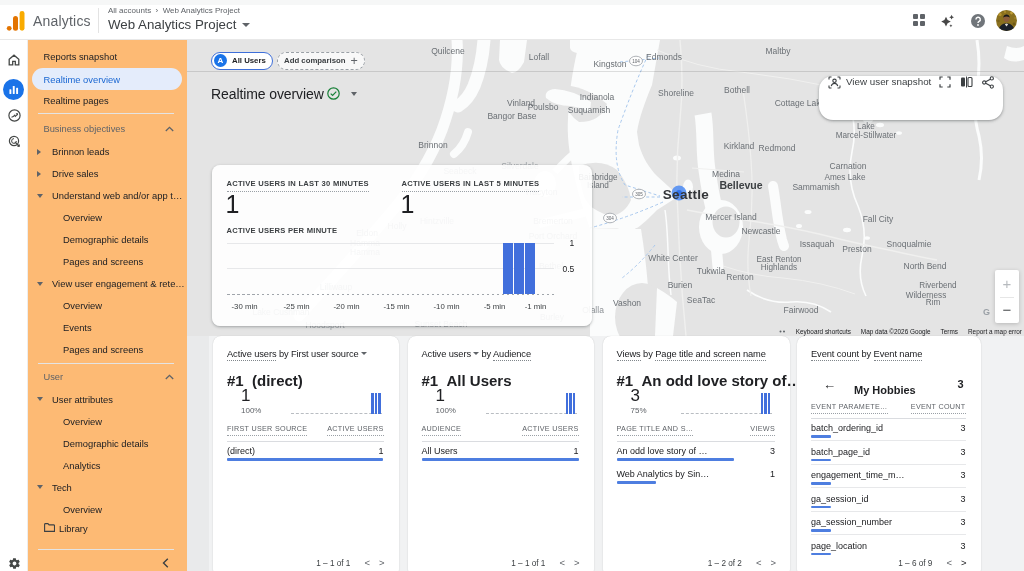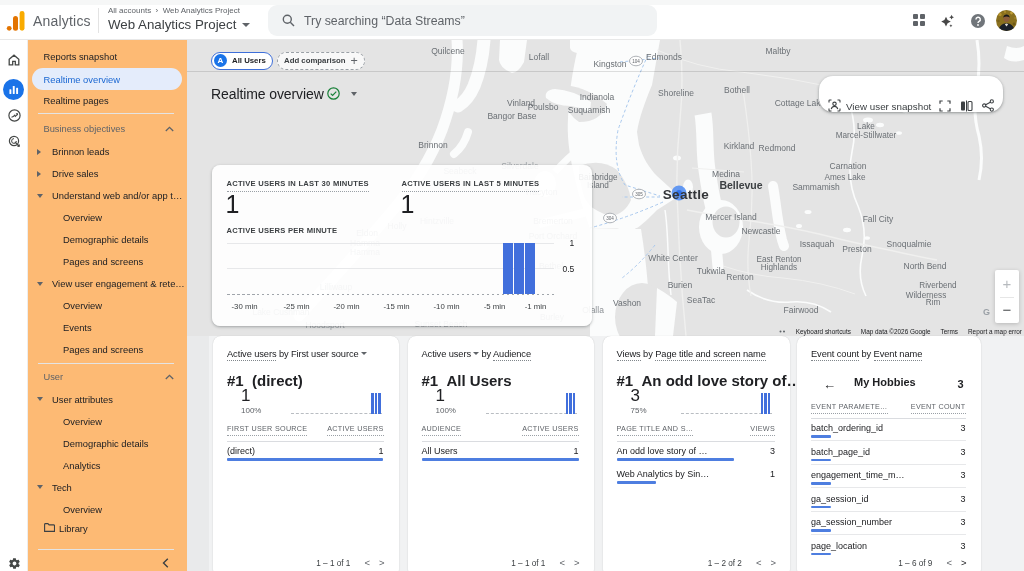--- a/index.html
+++ b/index.html
@@ -46,21 +46,21 @@
 #chip1 .lb { font-size:7.8px; font-weight:bold; color:#202124; }
 #chip2 { position:absolute; left:90px; top:12px; height:17.5px; background:rgba(255,255,255,.75); border:1px dashed #9aa0a6; border-radius:9.5px; display:flex; align-items:center; padding:0 6px; z-index:12; }
 #chip2 .lb { font-size:7.8px; font-weight:bold; color:#3c4043; }
 #chip2 .pl { font-size:12.5px; color:#5f6368; margin-left:5px; font-weight:400; }
 #topline { position:absolute; left:0; top:30.5px; width:837px; height:1px; background:rgba(0,0,0,.12); z-index:11; }
 #rtitle { position:absolute; left:24px; top:46px; font-size:14px; letter-spacing:-0.1px; color:#202124; z-index:12; }
 #rtcheck { position:absolute; left:140px; top:47px; z-index:12; }
 #rtcaret { position:absolute; left:164px; top:52px; width:0; height:0; border-left:3.5px solid transparent; border-right:3.5px solid transparent; border-top:4px solid #5f6368; z-index:12; }
 
 
-#snap { position:absolute; left:632px; top:36px; width:184px; height:36px; background:#fff; border-radius:14px; box-shadow:0 1px 2px rgba(60,64,67,.3),0 1px 3px 1px rgba(60,64,67,.15); display:flex; align-items:flex-end; z-index:12; }
+#snap { position:absolute; left:632px; top:36px; width:184px; height:44px; background:#fff; border-radius:14px; box-shadow:0 1px 2px rgba(60,64,67,.3),0 1px 3px 1px rgba(60,64,67,.15); display:flex; align-items:flex-start; z-index:12; }
 #snap .txt { font-size:9.8px; color:#3c4043; margin-left:5px; letter-spacing:0; white-space:nowrap; }
 
 
 #zoomctl { position:absolute; left:808px; top:230px; width:24px; height:53px; background:#fff; border-radius:2px; box-shadow:0 1px 4px rgba(0,0,0,.2); z-index:12; }
 #zoomctl .zp { position:absolute; left:0; width:24px; text-align:center; color:#666; font-size:15px; }
 #zoomctl .zl { position:absolute; left:5px; top:26.5px; width:14px; height:1px; background:#e6e6e6; }
 
 
 #attr { position:absolute; right:2px; top:287.5px; font-size:6.4px; color:#202124; z-index:12; white-space:nowrap; }
 #attr span { margin-left:10px; }
@@ -357,21 +357,21 @@
     <div class="trow" style="top:110px">An odd love story of …<span class="v">3</span></div>
     <div class="bbar" style="top:122px; width:117px;"></div>
     <div class="trow" style="top:133px">Web Analytics by Sin…<span class="v">1</span></div>
     <div class="bbar" style="top:145px; width:39px;"></div>
     <div class="pgn">1 – 2 of 2<span class="ar">&lt;</span><span class="ar" style="margin-left:9px">&gt;</span></div>
   </div>
 
   <div class="card" id="c4" style="left:610px; width:183.5px;">
     <div class="ct"><span class="du">Event count</span> by <span class="du">Event name</span></div>
     <div style="position:absolute; left:26px; top:41px; font-size:13px; color:#202124;">←</div>
-    <div style="position:absolute; left:45px; top:40px; font-size:11px; font-weight:bold; color:#202124;padding-left:12px;">My Hobbies</div>
+    <div style="position:absolute; left:45px; top:48px; font-size:11px; font-weight:bold; color:#202124;padding-left:12px;">My Hobbies</div>
     <div style="position:absolute; right:17px; top:42px; font-size:11px; font-weight:bold; color:#202124;">3</div>
     <div class="thead" style="top:66px">
           <span class="l">EVENT PARAMETE…</span>
           <span class="r">EVENT COUNT</span>
         </div>
     <div class="tline" style="top:82px"></div>
     <div class="trow" style="top:87px">batch_ordering_id<span class="v">3</span></div>
     <div class="bbar" style="top:99px; width:20px;"></div>
     <div class="rowline" style="top:104px"></div>
     <div class="trow" style="top:110.5px">batch_page_id<span class="v">3</span></div>
@@ -467,27 +467,20 @@
 <div id="header">
   <svg id="logo" viewBox="0 0 20 22">
     <circle cx="3.2" cy="19.3" r="2.4" fill="#e37400"></circle>
     <rect x="7" y="7" width="5" height="14.7" rx="2.5" fill="#e37400"></rect>
     <rect x="13.6" y="2" width="4.9" height="19.7" rx="2.45" fill="#f9ab00"></rect>
   </svg>
   <div id="brand">Analytics</div>
   <div id="hdiv"></div>
   <div id="crumb">All accounts &nbsp;›&nbsp; Web Analytics Project</div>
   <div id="ptitle">Web Analytics Project<span class="dd"></span></div>
-  <div id="search">
-    <svg width="13" height="13" viewBox="0 0 13 13" fill="none" stroke="#5f6368" stroke-width="1.4">
-          <circle cx="5.3" cy="5.3" r="4"></circle>
-          <line x1="8.3" y1="8.3" x2="12" y2="12"></line>
-        </svg>
-    <span>Try searching “Data Streams”</span>
-  </div>
   <svg class="hicon" style="left:913px" width="12" height="12" viewBox="0 0 12 12" fill="#5f6368">
         <rect x="0" y="0" width="5" height="5" rx="1"></rect>
         <rect x="7" y="0" width="5" height="5" rx="1"></rect>
         <rect x="0" y="7" width="5" height="5" rx="1"></rect>
         <rect x="7" y="7" width="5" height="5" rx="1"></rect>
       </svg>
   <svg class="hicon" style="left:941px" width="14" height="14" viewBox="0 0 14 14" fill="#474747">
         <path d="M5 2.8L6.6 6 9.8 7.6 6.6 9.2 5 12.4 3.4 9.2 0.2 7.6 3.4 6z"></path>
         <path d="M10.6 0.8l.8 1.6 1.6.8-1.6.8-.8 1.6-.8-1.6-1.6-.8 1.6-.8z"></path>
         <path d="M9.9 10.2l.5 1 1 .5-1 .5-.5 1-.5-1-1-.5 1-.5z"></path>

